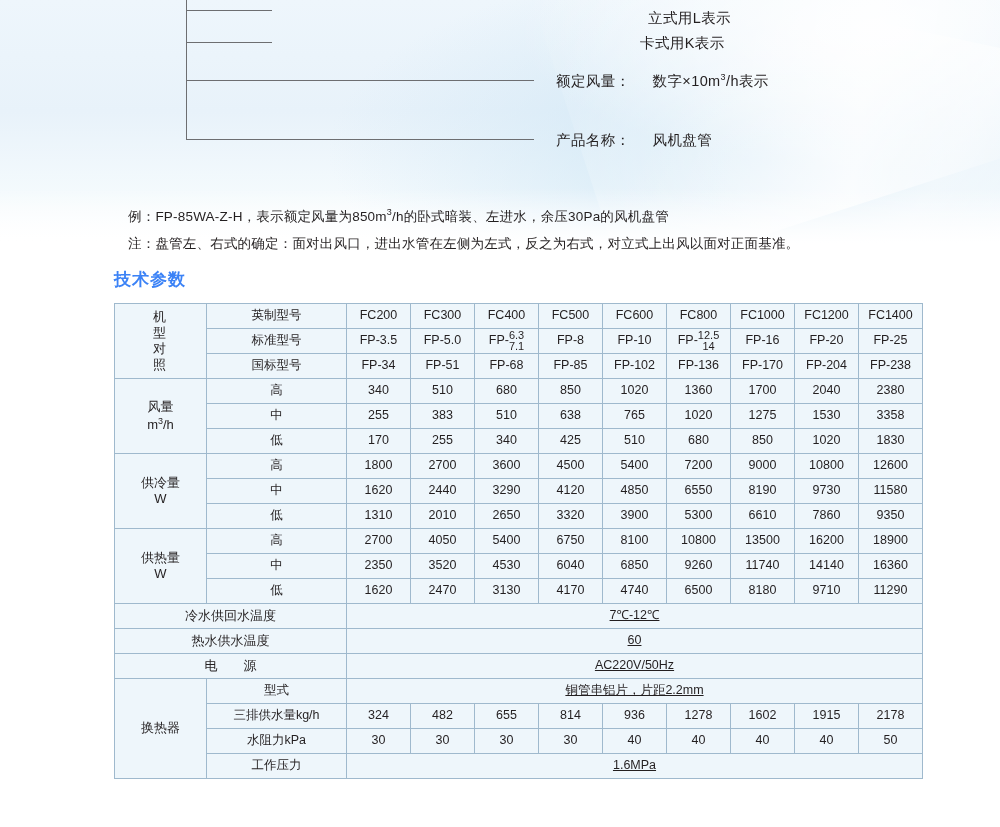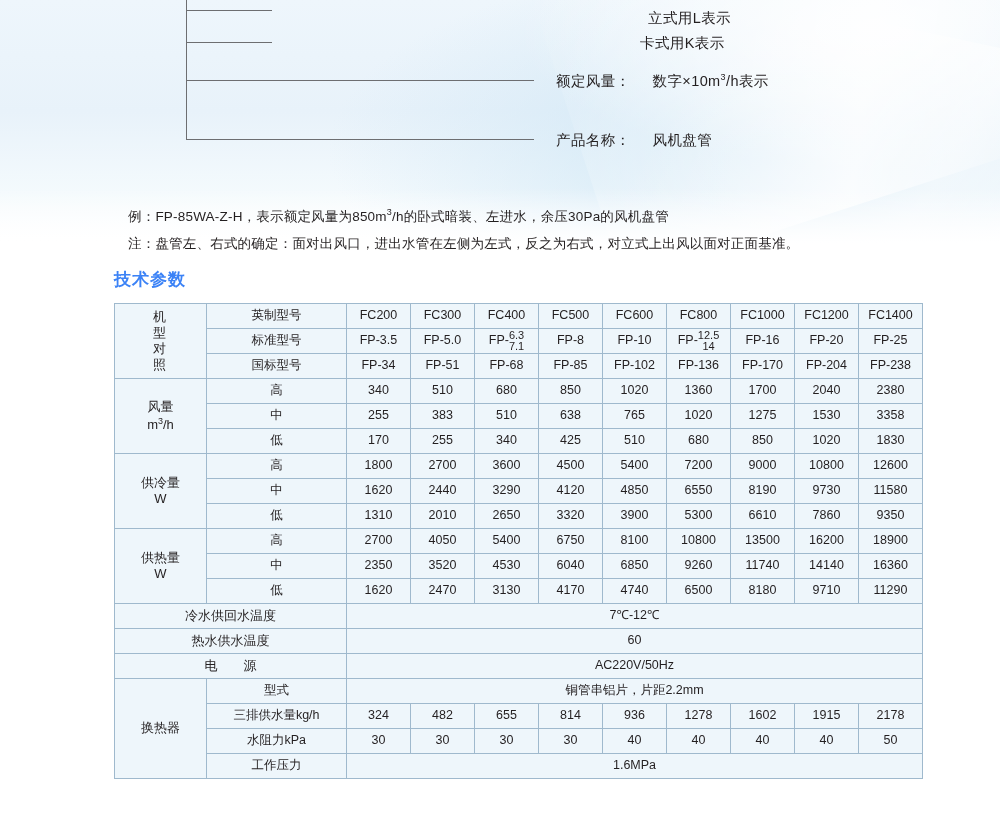--- a/index.html
+++ b/index.html
@@ -86,21 +86,21 @@
     text-align:center;
     vertical-align:middle;
     height:25px;
     padding:1px 2px;
     background:#eef6fb;
     line-height:1.25;
   }
   td.hdr-grp { background:#d9ebf6; font-size:13px; letter-spacing:2px; }
   td.rowlabel { background:#e4f0f9; font-size:13px; }
   td.sublabel { background:#e4f0f9; font-size:12.5px; }
-  td.wide { background:#eef6fb; }
+  td.wide { background:#eef6fb;text-decoration:underline; }
   .frac { display:inline-block; text-align:center; line-height:1.0; font-size:11px; vertical-align:middle; }
   .frac .num { display:block; }
   .frac .den { display:block; }
   .unit-2line { line-height:1.35; }
 </style>
 </head>
 <body>
 
 <div class="banner">
   <div class="sheen"></div>

